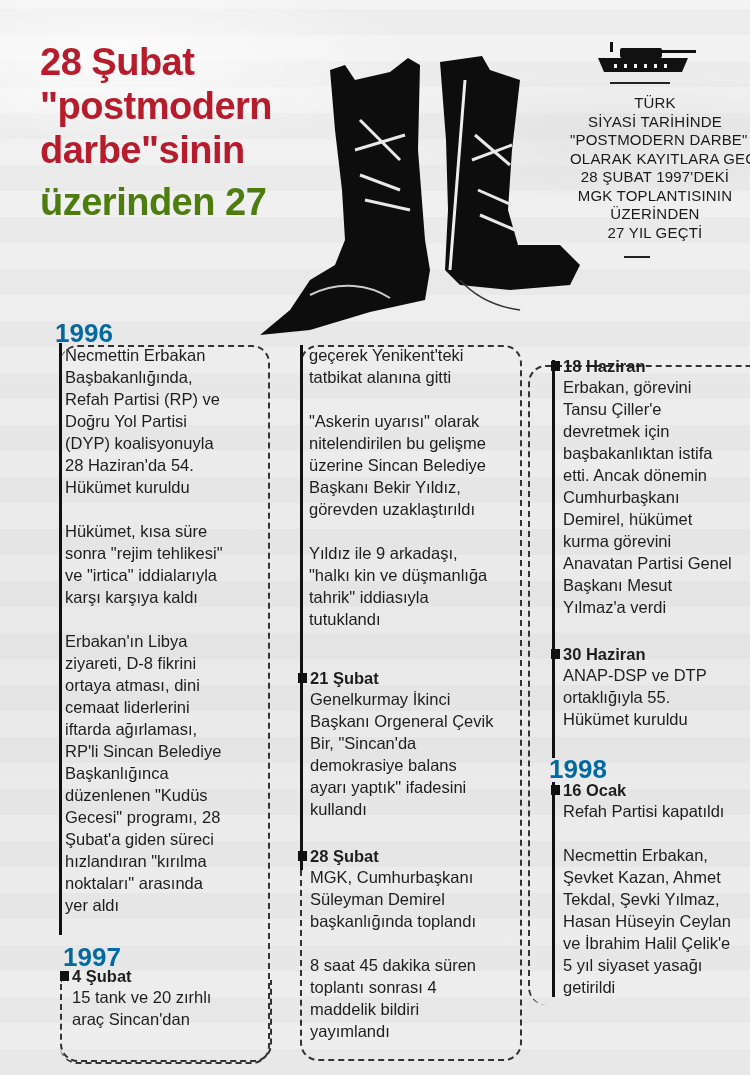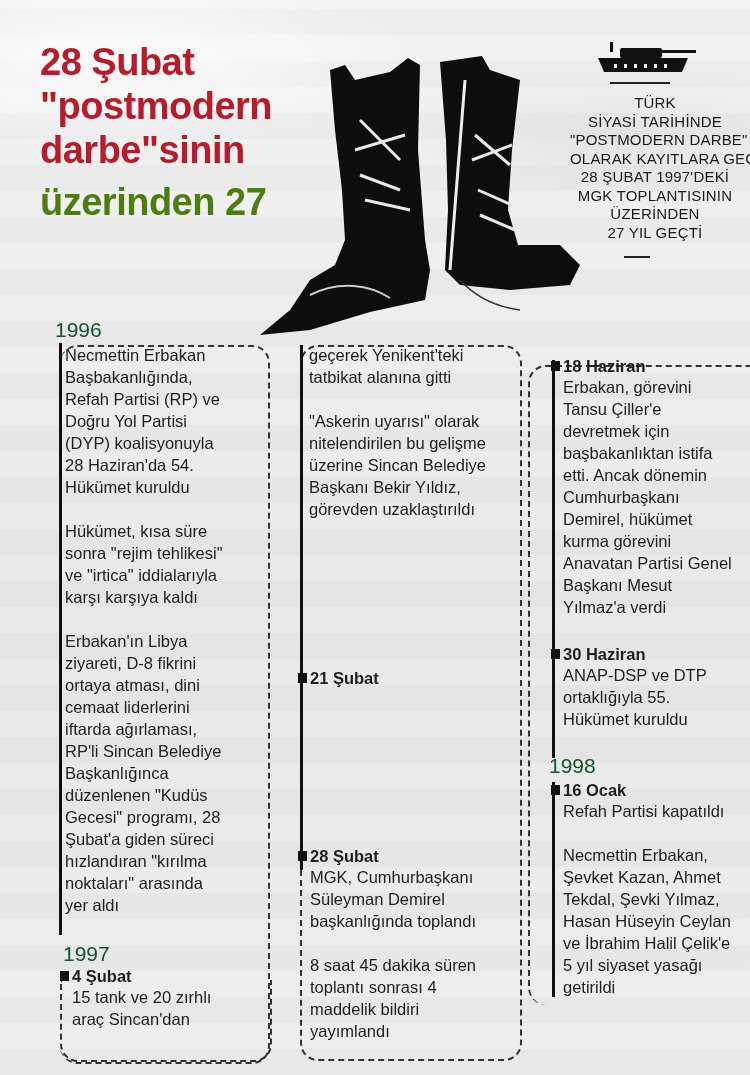--- a/index.html
+++ b/index.html
@@ -28,21 +28,21 @@
 
   .right-intro {
     position:absolute; left:580px; top:40px; width:180px; text-align:center;
     font-size:15px; line-height:18.5px; color:#1a1a1a; letter-spacing:0.2px;
   }
   .tank { display:block; margin:0 auto 0 10px; }
   .rule { width:60px; height:2px; background:#222; margin:6px auto 10px 30px; }
   .rule2 { width:26px; height:2px; background:#222; margin:14px auto 0 44px; }
   .intro-text { width:170px; margin-left:-10px; white-space:nowrap; }
 
-  .year { position:absolute; font-weight:normal; font-size:21px; color:#14532d; }
+  .year { position:absolute; font-weight:bold; font-size:26px; color:#0369a1; }
   .vline { position:absolute; width:3px; background:#111; }
   .dash-box { position:absolute; border:2px dashed #333; border-radius:18px; }
   .dash-box.no-top { border-top:none; border-top-left-radius:0; border-top-right-radius:0; }
   .text-block { position:absolute; font-size:16.5px; line-height:22px; color:#1e1e1e; }
   .text-block p { margin:0 0 22px 0; }
   .text-block p:last-child { margin-bottom:0; }
   .event-date { font-weight:bold; font-size:16.5px; line-height:20px; position:relative; }
   .event-date::before {
     content:""; position:absolute; left:-12px; top:5px; width:9px; height:10px; background:#111;
   }
@@ -124,24 +124,26 @@
   <div class="event-date">4 Şubat</div>
   <div><span>15 tank ve 20 zırhlı</span><br><span>araç Sincan'dan</span></div>
 </div>
 
 <div class="dash-box" style="left:300px; top:345px; width:218px; height:712px;"></div>
 <div class="vline" style="left:298px; top:345px; height:525px; left:300px;"></div>
 
 <div class="text-block" style="left:309px; top:344px; width:215px;">
   <p><span>geçerek Yenikent'teki</span><br><span>tatbikat alanına gitti</span></p>
   <p><span>"Askerin uyarısı" olarak</span><br><span>nitelendirilen bu gelişme</span><br><span>üzerine Sincan Belediye</span><br><span>Başkanı Bekir Yıldız,</span><br><span>görevden uzaklaştırıldı</span></p>
+  <p><span>Yıldız ile 9 arkadaşı,</span><br><span>"halkı kin ve düşmanlığa</span><br><span>tahrik" iddiasıyla</span><br><span>tutuklandı</span></p>
 </div>
 
 <div class="text-block" style="left:310px; top:668px; width:215px;">
   <div class="event-date">21 Şubat</div>
+  <div><span>Genelkurmay İkinci</span><br><span>Başkanı Orgeneral Çevik</span><br><span>Bir, "Sincan'da</span><br><span>demokrasiye balans</span><br><span>ayarı yaptık" ifadesini</span><br><span>kullandı</span></div>
 </div>
 
 <div class="text-block" style="left:310px; top:846px; width:215px;">
   <div class="event-date">28 Şubat</div>
   <p><span>MGK, Cumhurbaşkanı</span><br><span>Süleyman Demirel</span><br><span>başkanlığında toplandı</span></p>
   <p><span>8 saat 45 dakika süren</span><br><span>toplantı sonrası 4</span><br><span>maddelik bildiri</span><br><span>yayımlandı</span></p>
 </div>
 
 <div class="dash-box" style="left:528px; top:365px; width:260px; height:638px; border-right:none; border-bottom:none; border-top-right-radius:0;"></div>
 <div class="vline" style="left:552px; top:360px; height:398px;"></div>

